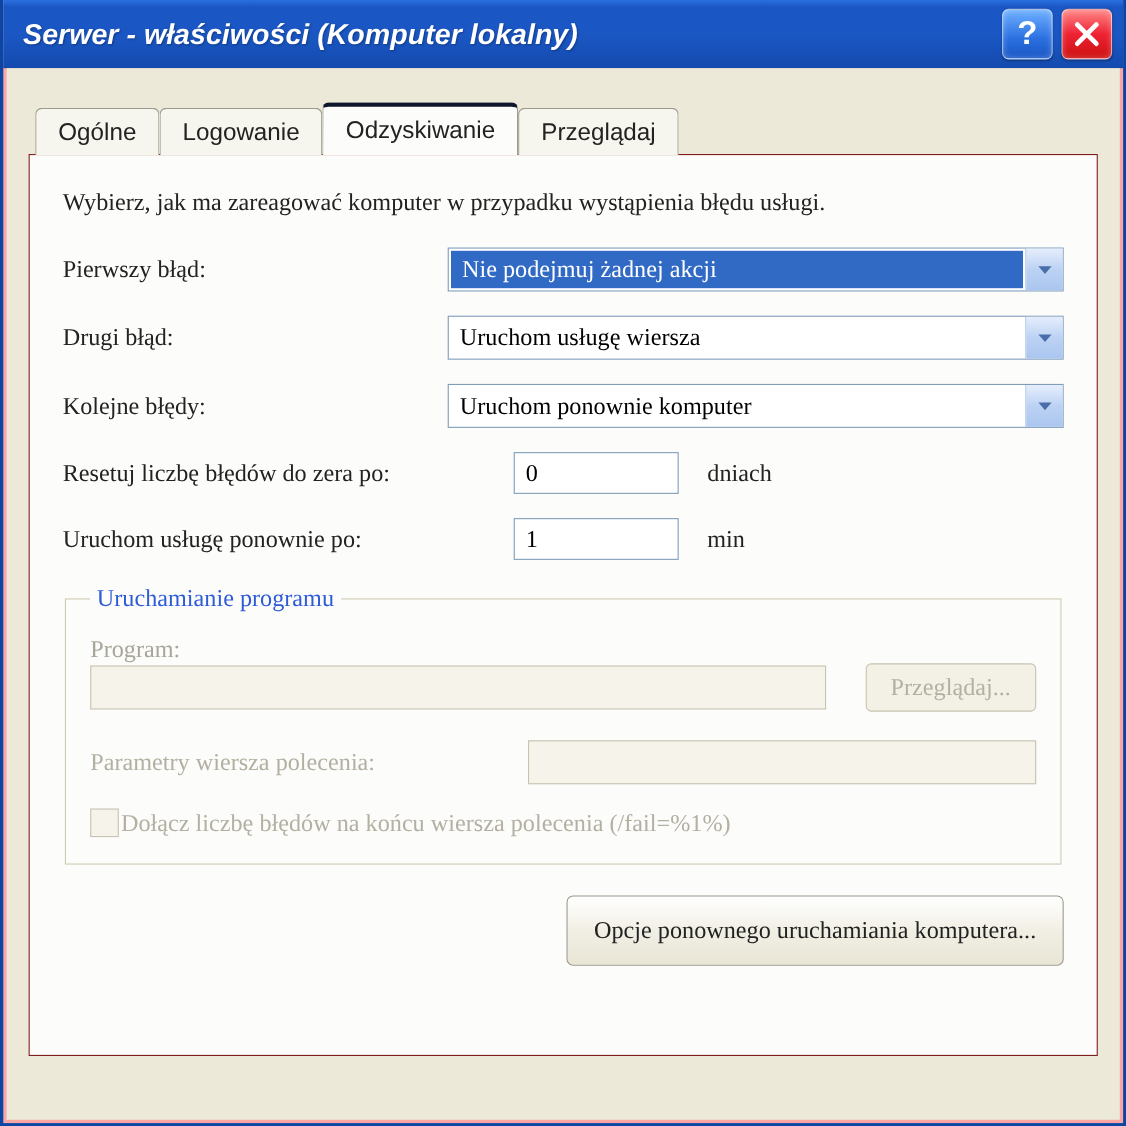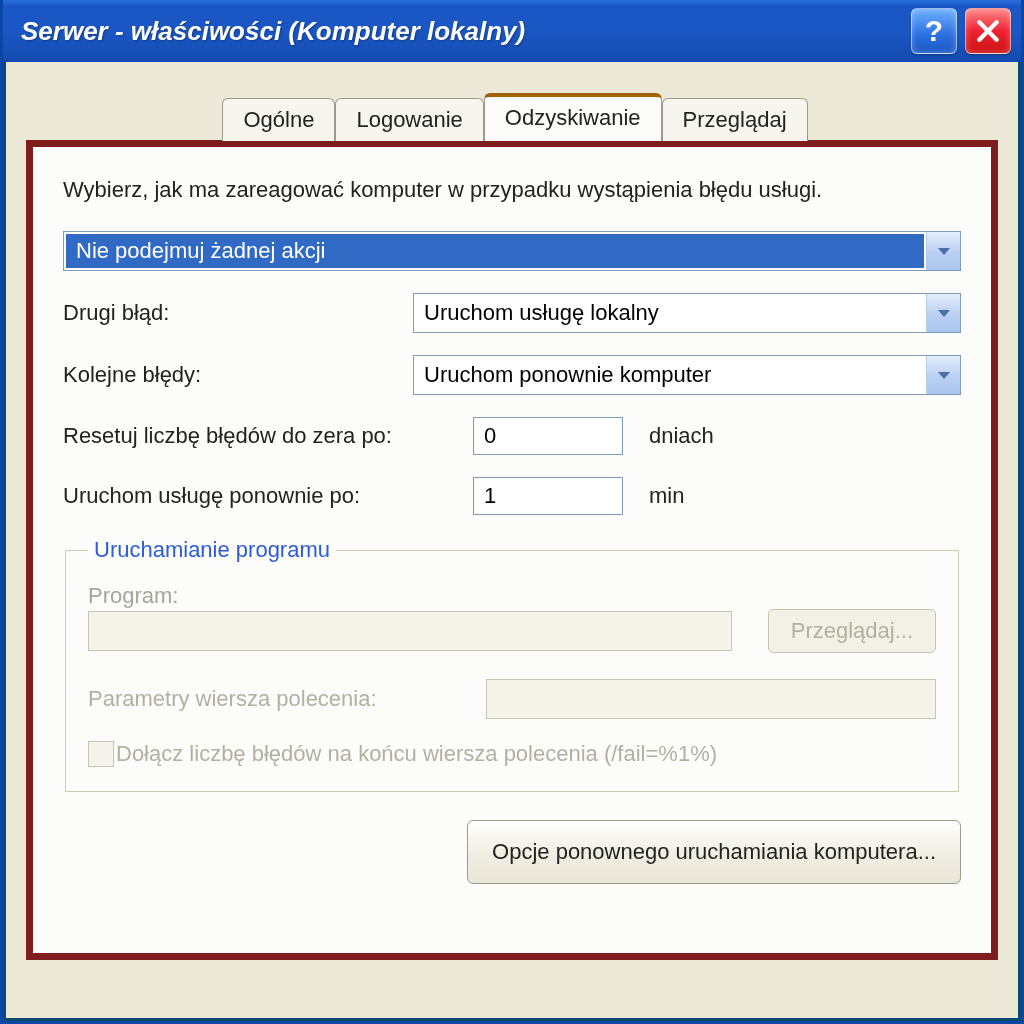--- a/index.html
+++ b/index.html
@@ -6,21 +6,21 @@
   html, body {
     margin: 0; padding: 0;
     width: 1024px; height: 1024px;
     font-family: "Tahoma", "Segoe UI", Arial, sans-serif;
     font-size: 22px;
     background: #e8e6d9;
     overflow: hidden;
   }
   .window {
     width: 1024px; height: 1024px;
-    background: #0c4a6e;
+    background: #fca5a5;
     border: 3px solid #0a47a5;
     border-top: none;
     position: relative;
   }
   .titlebar {
     height: 62px;
     background: linear-gradient(to bottom, #2a6fe0 0%, #1b57c4 10%, #1b57c4 50%, #134aae 100%);
     display: flex;
     align-items: center;
     padding: 0 10px 0 18px;
@@ -54,49 +54,49 @@
     left: 3px; right: 3px; top: 62px; bottom: 3px;
     background: #ece9d8;
     padding: 30px 20px 20px 20px;
   }
   .tabstrip {
     display: flex;
     align-items: flex-end;
     position: relative;
     z-index: 2;
     margin-left: 6px;
-    justify-content: center;
   }
   .tab {
     padding: 8px 20px 8px 20px;
     background: #f7f6ee;
     border: 1px solid #9c9a8c;
     border-bottom: none;
     border-radius: 6px 6px 0 0;
     margin-right: 0px;
     color: #222;
     font-size: 22px;
     position: relative;
     top: 1px;
     cursor: default;
   }
   .tab.active {
     background: #fcfcfa;
-    border-top: 4px solid #a16207;
+    border-top: 4px solid #0f172a;
     padding-top: 8px;
     top: 1px;
     z-index: 5;
     padding-bottom: 10px;
   }
   .tabpanel {
     background: #fcfcfa;
-    border: 7px solid #7f1d1d;
+    border: 1px solid #7f1d1d;
     padding: 30px 30px 30px 30px;
     position: relative;
     min-height: 820px;
+    font-family: Liberation Serif, serif;
   }
   .desc {
     color: #222;
     margin-bottom: 28px;
   }
   .row {
     display: flex;
     align-items: center;
     margin-bottom: 22px;
   }
@@ -223,34 +223,35 @@
       <div class="tab">Logowanie</div>
       <div class="tab active">Odzyskiwanie</div>
       <div class="tab">Przeglądaj</div>
     </div>
 
     <div class="tabpanel">
 
       <div class="desc">Wybierz, jak ma zareagować komputer w przypadku wystąpienia błędu usługi.</div>
 
       <div class="row">
+        <div class="lab">Pierwszy błąd:</div>
         <div class="combo highlight">
           <div class="val">Nie podejmuj żadnej akcji</div>
           <div class="dd">
             <svg viewBox="0 0 16 12">
                 <polygon points="2,3 14,3 8,10" fill="#4a6ea9"></polygon>
               </svg>
           </div>
         </div>
       </div>
 
       <div class="row">
         <div class="lab">Drugi błąd:</div>
         <div class="combo">
-          <div class="val">Uruchom usługę lokalny</div>
+          <div class="val">Uruchom usługę wiersza</div>
           <div class="dd">
             <svg viewBox="0 0 16 12">
                 <polygon points="2,3 14,3 8,10" fill="#4a6ea9"></polygon>
               </svg>
           </div>
         </div>
       </div>
 
       <div class="row">
         <div class="lab">Kolejne błędy:</div>

